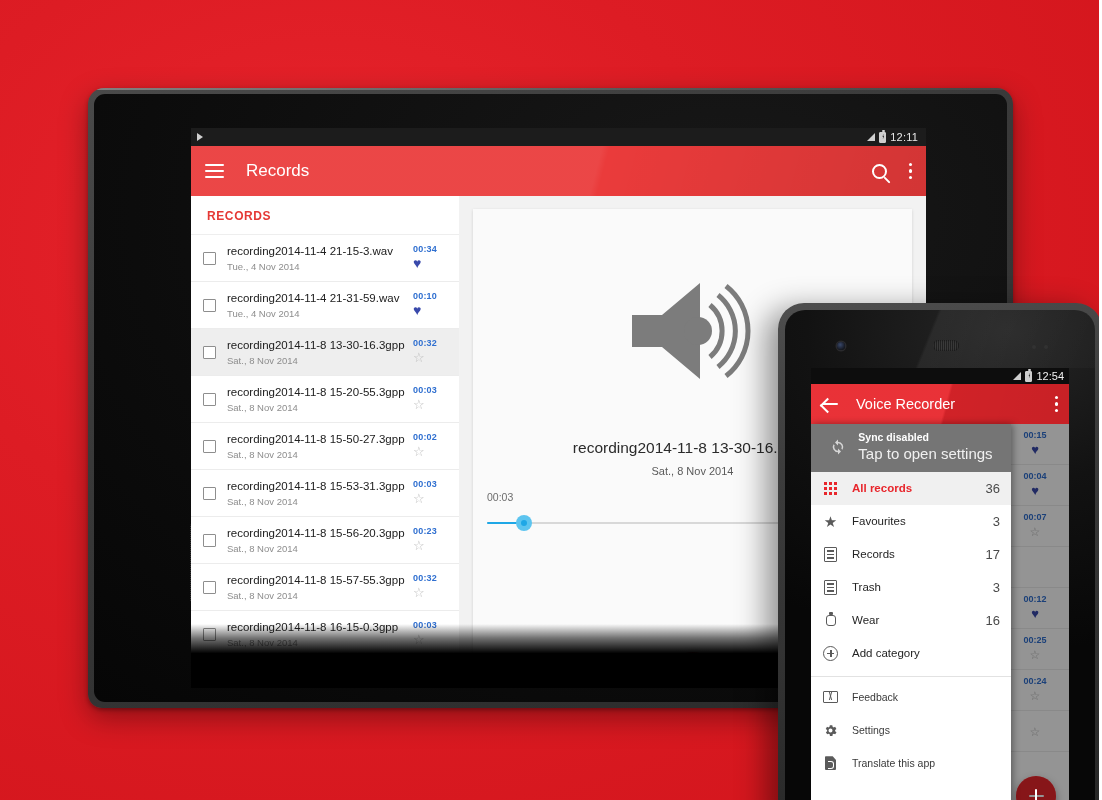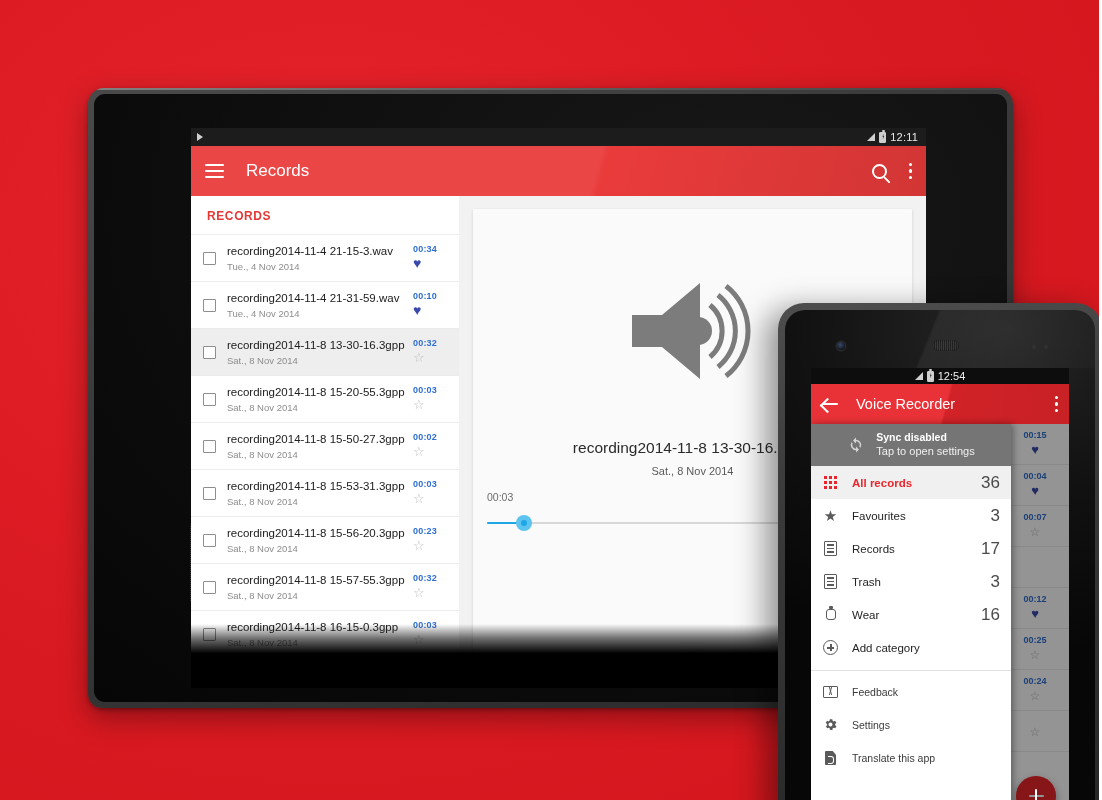--- a/index.html
+++ b/index.html
@@ -153,21 +153,21 @@
     box-shadow:0 0 0 1.5px rgba(90,90,100,.3);}
   .ph-grille{ position:absolute; left:148px; top:30px; width:26px;height:11px;border-radius:6px;
     background: repeating-linear-gradient(90deg,#2f2f2f 0 1px,#151515 1px 2px);
     box-shadow: inset 0 0 2px rgba(0,0,0,.8);}
   .ph-sensor{ position:absolute; left:247px; top:35px; width:4px;height:4px;border-radius:50%;background:#2b2b2b;}
   .ph-sensor.b{ left:259px; }
   #phone-screen{
     position:absolute; left:26px; top:58px; width:258px; height:462px;
     background:#fff; overflow:hidden;
   }
-  .p-statusbar{ height:16px;background:#0d0d0d;display:flex;align-items:center;justify-content:center;padding:0 5px;gap:4px;}
+  .p-statusbar{ height:16px;background:#0d0d0d;display:flex;align-items:center;justify-content:flex-end;padding:0 5px;gap:4px;}
   .p-clock{ font-size:11px;color:#f0f0f0; }
   .p-appbar{ height:40px;background:#e8262c;display:flex;align-items:center;padding:0 11px;position:relative;overflow:hidden;}
   .p-appbar:after{content:"";position:absolute;inset:0;
     background:linear-gradient(105deg, rgba(255,255,255,.055) 0 52%, rgba(0,0,0,.10) 53%, rgba(0,0,0,.14) 100%);}
   .ico-back{ width:17px;height:17px;position:relative;z-index:1;}
   .ico-back:before{content:"";position:absolute;left:0;top:7.5px;width:16px;height:2px;background:#fff;border-radius:1px;}
   .ico-back:after{content:"";position:absolute;left:0;top:4px;width:9px;height:9px;border-left:2px solid #fff;border-bottom:2px solid #fff;transform:rotate(45deg);}
   .p-title{ color:#fff;font-size:14.5px;margin-left:17px;z-index:1;}
   .p-actions{ margin-left:auto;z-index:1;}
 
@@ -184,27 +184,27 @@
   .p-drawer{
     position:absolute; left:0; top:56px; width:200px; bottom:0;
     background:#fff; box-shadow:2px 0 7px rgba(0,0,0,.38);
     overflow:hidden;
   }
   .drawer-sync{
     background:#757575; padding:7px 12px 8px 12px; display:flex; align-items:center; min-height:41px;justify-content:center;
   }
   .sync-ico{ width:18px;height:18px;margin-right:11px;flex:0 0 auto;}
   .sync-txt1{ font-size:10.5px;color:#fff;font-weight:bold;line-height:1.25;}
-  .sync-txt2{ font-size:11px;color:#f0f0f0;line-height:1.3;}
+  .sync-txt2{ font-size:15px;color:#f0f0f0;line-height:1.3;}
   .d-item{ display:flex; align-items:center; height:33px; padding:0 11px; }
   .d-item.active{ background:#f0f0f0; }
   .d-ico{ width:17px;height:17px;margin-right:13px;flex:0 0 auto;display:flex;align-items:center;justify-content:center;}
   .d-label{ font-size:11.5px;color:#242424;flex:1 1 auto;}
   .d-item.active .d-label{ color:#e8262c; font-weight:bold; }
-  .d-count{ font-size:17px;color:#4a4a4a;margin-left:31px;}
+  .d-count{ font-size:13px;color:#4a4a4a;margin-left:31px;}
   .d-item.active .d-count{ color:#4a4a4a; }
   .d-item.small .d-label{ font-size:10.5px; color:#3a3a3a;}
   .d-divider{ height:1px;background:#e2e2e2;margin:6px 0 4px;}
 
   
   .grid-dots{ display:grid; grid-template-columns:repeat(3,3px); grid-template-rows:repeat(3,3px); gap:2px;}
   .grid-dots i{ display:block;width:3px;height:3px;background:#e8262c;}
   .star-ico{ color:#5a5a5a; font-size:15px; line-height:1;}
   .list-ico{ width:13px;height:15px;border:1.6px solid #5a5a5a;border-radius:1px;
     background: repeating-linear-gradient(180deg,#5a5a5a 0 1.6px, transparent 1.6px 3.6px);

